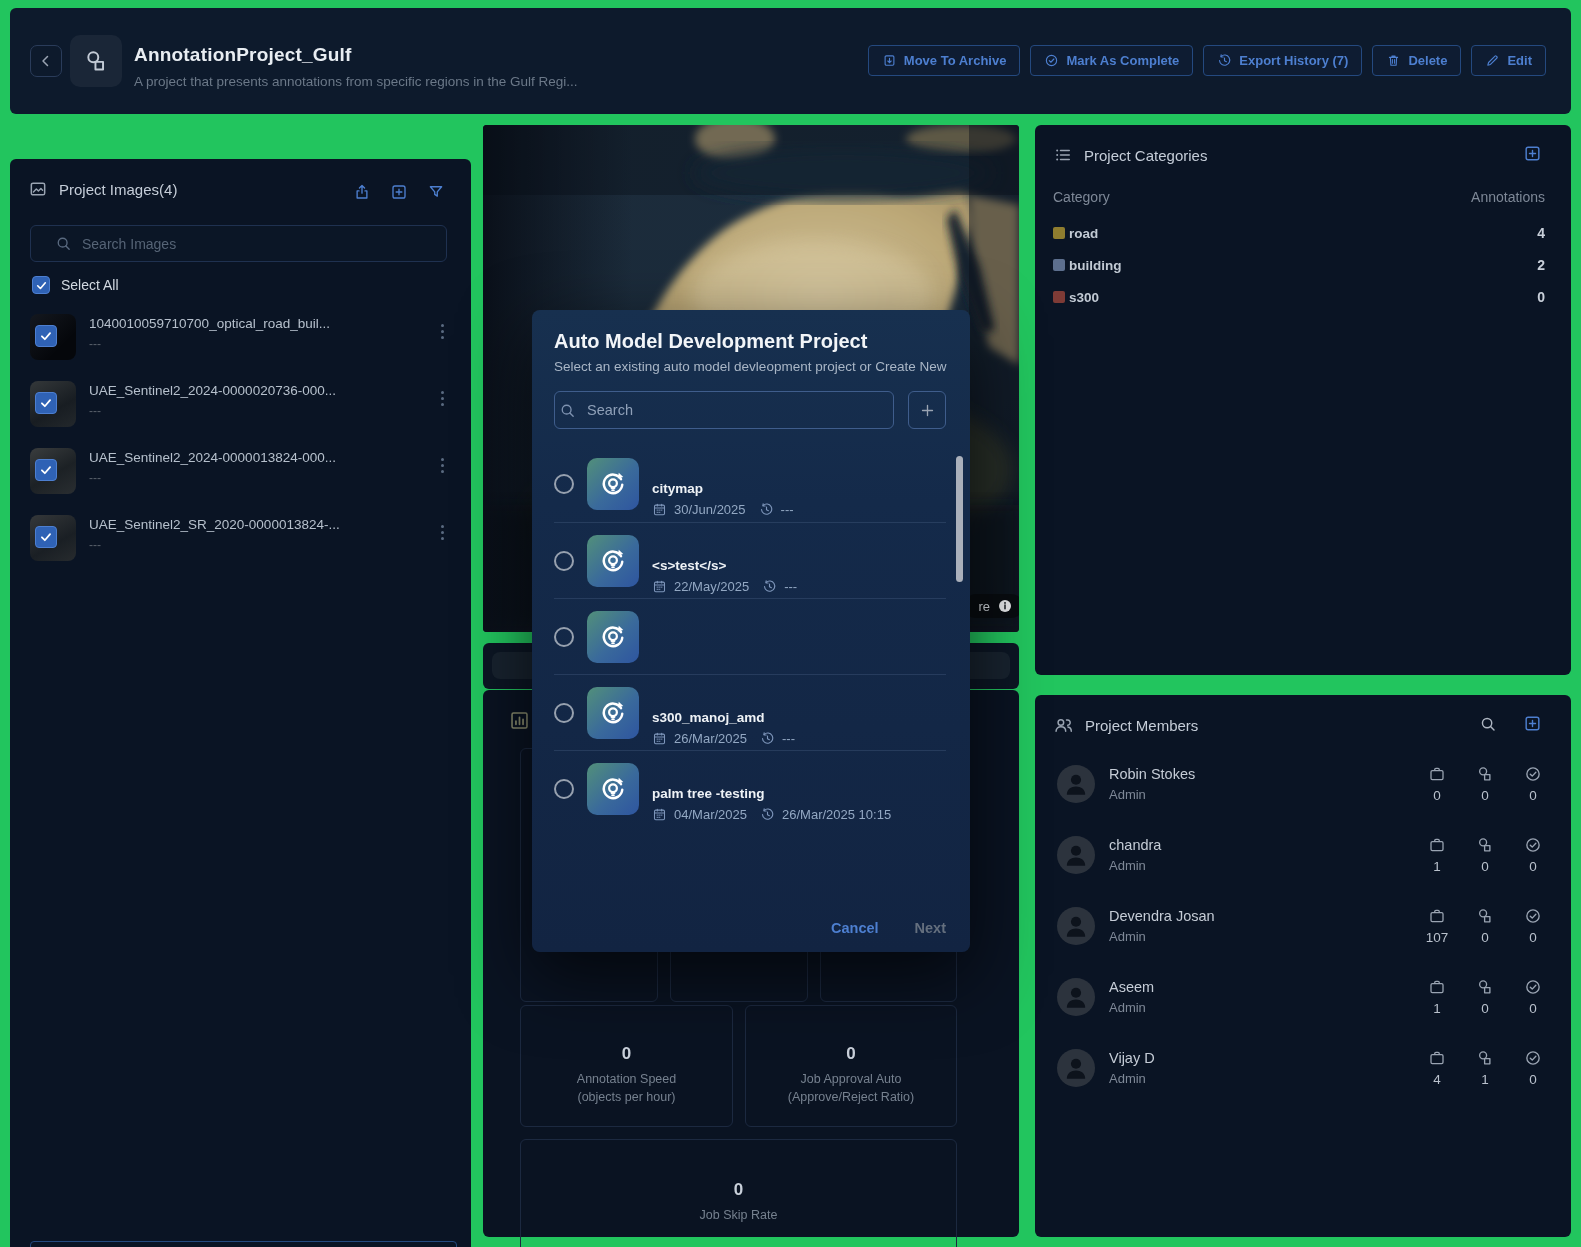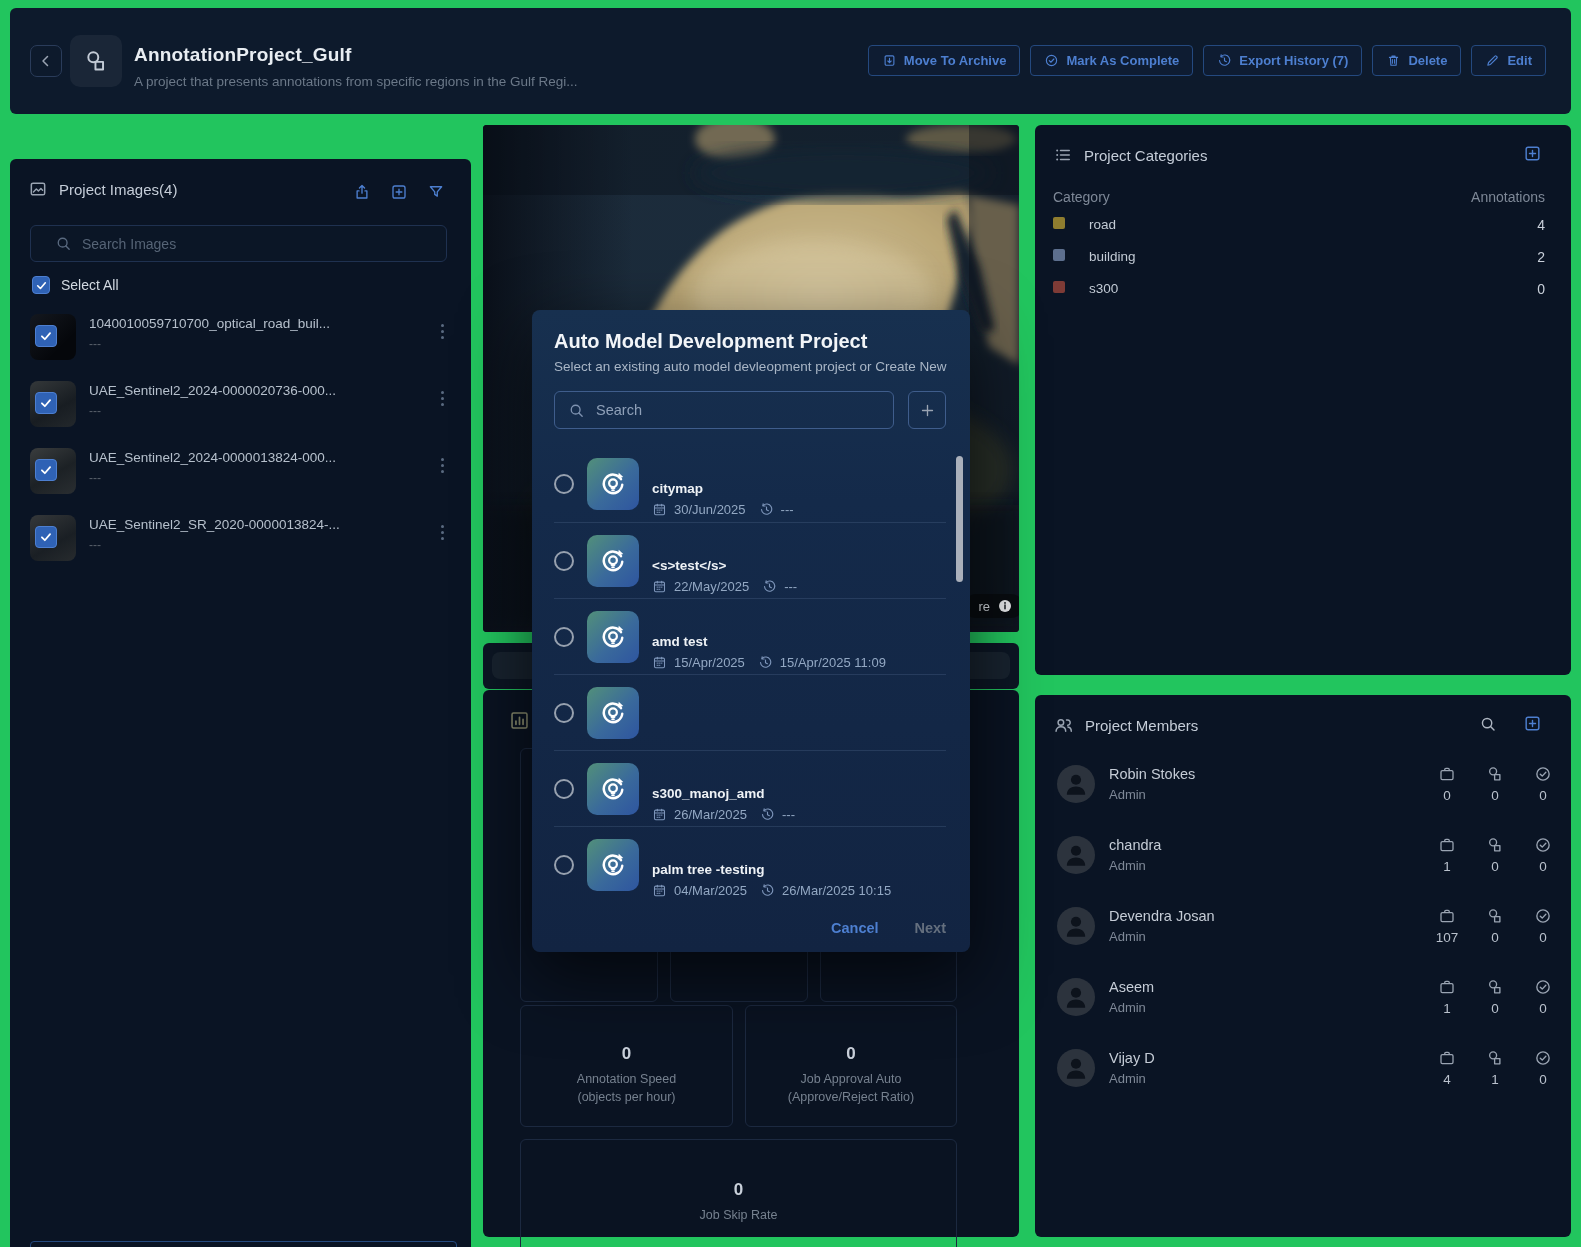--- a/index.html
+++ b/index.html
@@ -65,44 +65,44 @@
   .c-t3 { left:337px; top:58px;  width:137px; height:254px; }
   .c-m1 { left:37px;  top:315px; width:213px; height:122px; padding-top:38px; }
   .c-m2 { left:262px; top:315px; width:212px; height:122px; padding-top:38px; }
   .c-b  { left:37px;  top:449px; width:437px; height:160px; padding-top:40px; }
 
   
   .cats { left:1035px; top:125px; width:536px; height:550px; }
   .panel-plus { position:absolute; right:29px; top:19px; color:#4d7fd0; cursor:pointer; }
   .cat-cols { position:absolute; left:18px; right:26px; top:64px; display:flex; justify-content:space-between; font-size:14px; color:#7e8897; }
   .cat-rows { position:absolute; left:18px; right:26px; top:92px; display:flex; flex-direction:column; }
-  .cat-row { height:32px; display:flex; align-items:flex-start; gap:24px; }
+  .cat-row { height:32px; display:flex; align-items:center; gap:4px;font-weight:bold; }
   .swatch { width:12px; height:12px; border-radius:2px; flex:0 0 auto; }
   .cat-name { font-size:13.5px; color:#c2cad4; }
   .cat-count { margin-left:auto; font-size:14px; color:#c9d0da; }
 
   .members { left:1035px; top:695px; width:536px; height:542px; }
   .mem-tools { position:absolute; right:29px; top:19px; display:flex; gap:26px; align-items:center; }
   .mem-tools .icon { cursor:pointer; }
-  .mem-list { position:absolute; left:22px; right:8px; top:58px; display:flex; flex-direction:column; gap:9px; }
+  .mem-list { position:absolute; left:22px; right:18px; top:58px; display:flex; flex-direction:column; gap:9px; }
   .mem-row { height:62px; display:flex; align-items:center; gap:14px; }
   .avatar { width:38px; height:38px; border-radius:50%; background:#2c333d; color:#0d131c; display:flex; align-items:center; justify-content:center; overflow:hidden; flex:0 0 auto; }
   .mem-id { display:flex; flex-direction:column; gap:5px; }
   .mem-name { font-size:14.5px; color:#c5ccd6; }
   .mem-role { font-size:13px; color:#7e8897; }
   .mem-stats { margin-left:auto; display:flex; gap:8px; }
   .mstat { width:40px; display:flex; flex-direction:column; align-items:center; gap:5px; color:#939ca9; }
   .mstat .num { font-size:13.5px; color:#b9c1cc; }
 
   
   .modal { position:absolute; left:532px; top:310px; width:438px; height:642px; border-radius:8px; background:linear-gradient(180deg,#17304f 0%,#142a4a 30%,#122442 100%); box-shadow:0 24px 70px rgba(0,0,0,.65); }
   .m-title { position:absolute; left:22px; top:20px; font-size:20px; font-weight:bold; color:#f2f5f8; }
   .m-sub { position:absolute; left:22px; top:49px; font-size:13.5px; color:#a9b6c6; }
   .m-search-row { position:absolute; left:22px; top:81px; right:24px; display:flex; gap:14px; }
-  .m-search { flex:1; height:38px; border:1px solid #3f5d8c; border-radius:6px; display:flex; align-items:center; gap:11px; padding:0 13px; }
+  .m-search { flex:1; height:38px; border:1px solid #3f5d8c; border-radius:6px; display:flex; align-items:center; gap:11px; padding:0 4px; }
   .m-search input { background:transparent; border:none; outline:none; color:#d6deea; font-size:14.5px; width:100%; font-family:inherit; }
   .m-search input::placeholder { color:#8fa0b8; }
   .m-plus { width:38px; height:38px; border:1px solid #3f5d8c; border-radius:6px; background:transparent; color:#7e9fd0; display:flex; align-items:center; justify-content:center; cursor:pointer; }
   .m-list { position:absolute; left:22px; right:24px; top:136px; }
   .m-row { height:76px; display:flex; align-items:center; gap:13px; cursor:pointer; }
   .m-row + .m-row { border-top:1px solid rgba(125,155,195,.18); }
   .radio { width:20px; height:20px; border:2px solid #97a1af; border-radius:50%; flex:0 0 auto; cursor:pointer; }
   .amd-ic { width:52px; height:52px; border-radius:10px; background:linear-gradient(135deg,#52907a 0%,#3a6a9b 55%,#2e55a0 100%); color:#fff; display:flex; align-items:center; justify-content:center; flex:0 0 auto; }
   .m-info { display:flex; flex-direction:column; gap:6px;margin-top:30px; }
   .m-name { font-size:13.5px; font-weight:bold; color:#eef2f6; }
@@ -802,79 +802,54 @@
             </span>
         </span>
       </div>
       <div class="m-row">
         <span class="radio"></span>
         <span class="amd-ic">
             <svg width="30" height="30">
               <use href="#i-amd"></use>
             </svg>
           </span>
-        <span class="m-info">
-          <span class="m-name">amd test</span>
-          <span class="m-meta">
-              <span class="icon">
-                <svg width="15" height="15">
-                  <use href="#i-cal"></use>
-                </svg>
-              </span>
-              <span>15/Apr/2025</span>
-              <span class="icon t">
-                <svg width="15" height="15">
-                  <use href="#i-history"></use>
-                </svg>
-              </span>
-              <span>15/Apr/2025 11:09</span>
-            </span>
-        </span>
       </div>
       <div class="m-row">
         <span class="radio"></span>
         <span class="amd-ic">
             <svg width="30" height="30">
               <use href="#i-amd"></use>
             </svg>
           </span>
+        <span class="m-info">
+          <span class="m-name">s300_manoj_amd</span>
+          <span class="m-meta">
+              <span class="icon">
+                <svg width="15" height="15">
+                  <use href="#i-cal"></use>
+                </svg>
+              </span>
+              <span>26/Mar/2025</span>
+              <span class="icon t">
+                <svg width="15" height="15">
+                  <use href="#i-history"></use>
+                </svg>
+              </span>
+              <span>---</span>
+            </span>
+        </span>
       </div>
       <div class="m-row">
         <span class="radio"></span>
         <span class="amd-ic">
             <svg width="30" height="30">
               <use href="#i-amd"></use>
             </svg>
           </span>
         <span class="m-info">
-          <span class="m-name">s300_manoj_amd</span>
-          <span class="m-meta">
-              <span class="icon">
-                <svg width="15" height="15">
-                  <use href="#i-cal"></use>
-                </svg>
-              </span>
-              <span>26/Mar/2025</span>
-              <span class="icon t">
-                <svg width="15" height="15">
-                  <use href="#i-history"></use>
-                </svg>
-              </span>
-              <span>---</span>
-            </span>
-        </span>
-      </div>
-      <div class="m-row">
-        <span class="radio"></span>
-        <span class="amd-ic">
-            <svg width="30" height="30">
-              <use href="#i-amd"></use>
-            </svg>
-          </span>
-        <span class="m-info">
           <span class="m-name">palm tree -testing</span>
           <span class="m-meta">
               <span class="icon">
                 <svg width="15" height="15">
                   <use href="#i-cal"></use>
                 </svg>
               </span>
               <span>04/Mar/2025</span>
               <span class="icon t">
                 <svg width="15" height="15">

